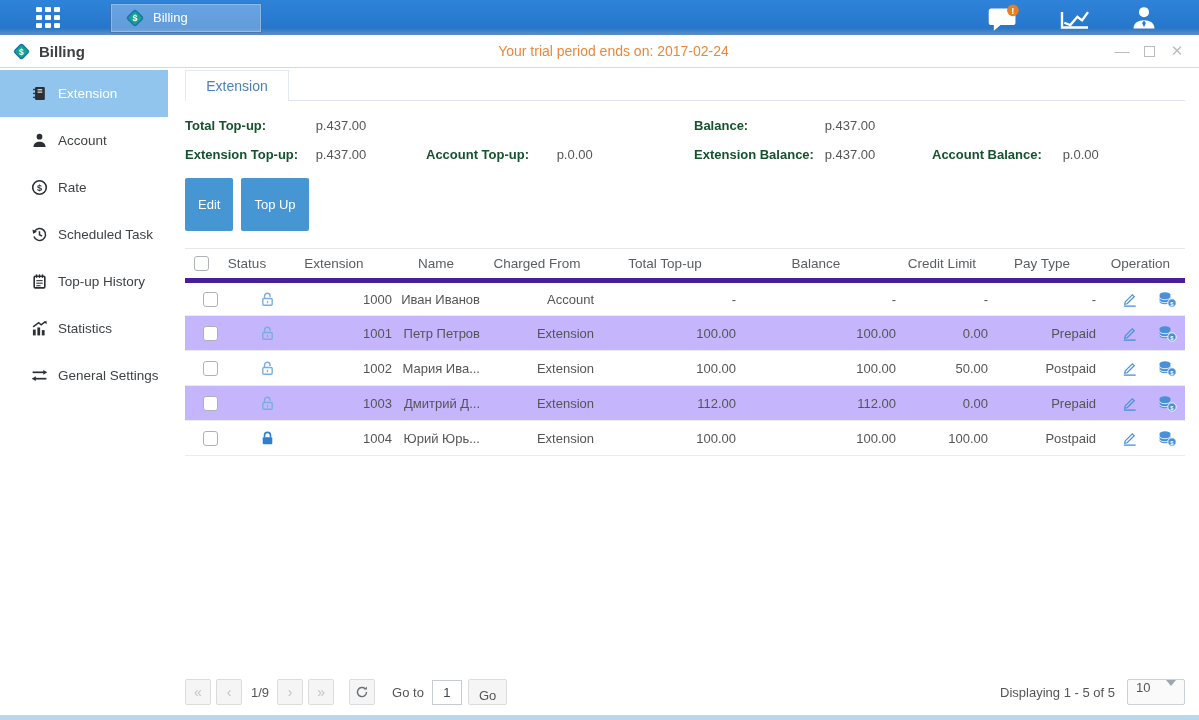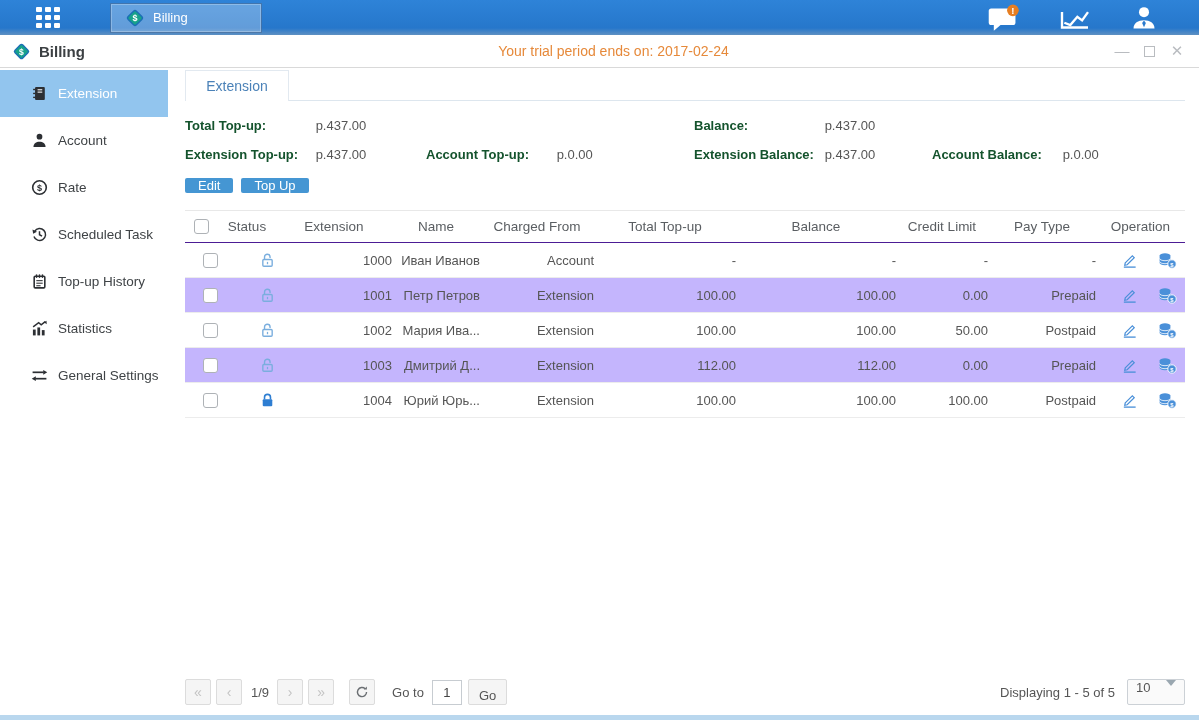--- a/index.html
+++ b/index.html
@@ -49,25 +49,25 @@
 
   
   .summary { margin-top:17px; display:grid; grid-template-columns:241px 268px 238px auto; row-gap:14px; }
   .sum-cell { white-space:nowrap; }
   .sum-label { font-weight:bold; color:#14532d; display:inline-block; min-width:127px; font-size:13px; }
   .sum-value { color:#555; font-size:13px; }
 
   
   .actions { margin-top:16px; display:flex; gap:8px; }
   .btn-blue { background:#4596d3; color:#fff; border:none; font-size:13px;
-    padding:0 13px; border-radius:2px; cursor:pointer; font-family:inherit; }
+    padding:19px 13px; border-radius:2px; cursor:pointer; font-family:inherit; }
 
   
   table { margin-top:17px; width:100%; border-collapse:collapse; table-layout:fixed; }
-  thead tr { border-top:1px solid #e8e8e8; border-bottom:1px solid #4c1d95; }
+  thead tr { border-top:1px solid #e8e8e8; border-bottom:5px solid #4c1d95; }
   th { font-weight:normal; color:#5a5e62; font-size:13.5px; height:32px; text-align:center; }
   tbody tr { border-bottom:1px solid #ececec; height:35px; }
   tbody tr.alt { background:#c4b5fd; }
   td { text-align:right; color:#555; font-size:13px; overflow:hidden; white-space:nowrap; }
   .cb { width:15px; height:15px; border:1px solid #aeb2b6; border-radius:3px; background:#fff;
     display:inline-block; vertical-align:middle; cursor:pointer; }
   .status-wrap svg { vertical-align:middle; }
   .status-wrap .lock-open, .status-wrap .lock-closed { display:none; }
   .status-wrap.unlocked .lock-open { display:inline; }
   .status-wrap.locked .lock-closed { display:inline; }

